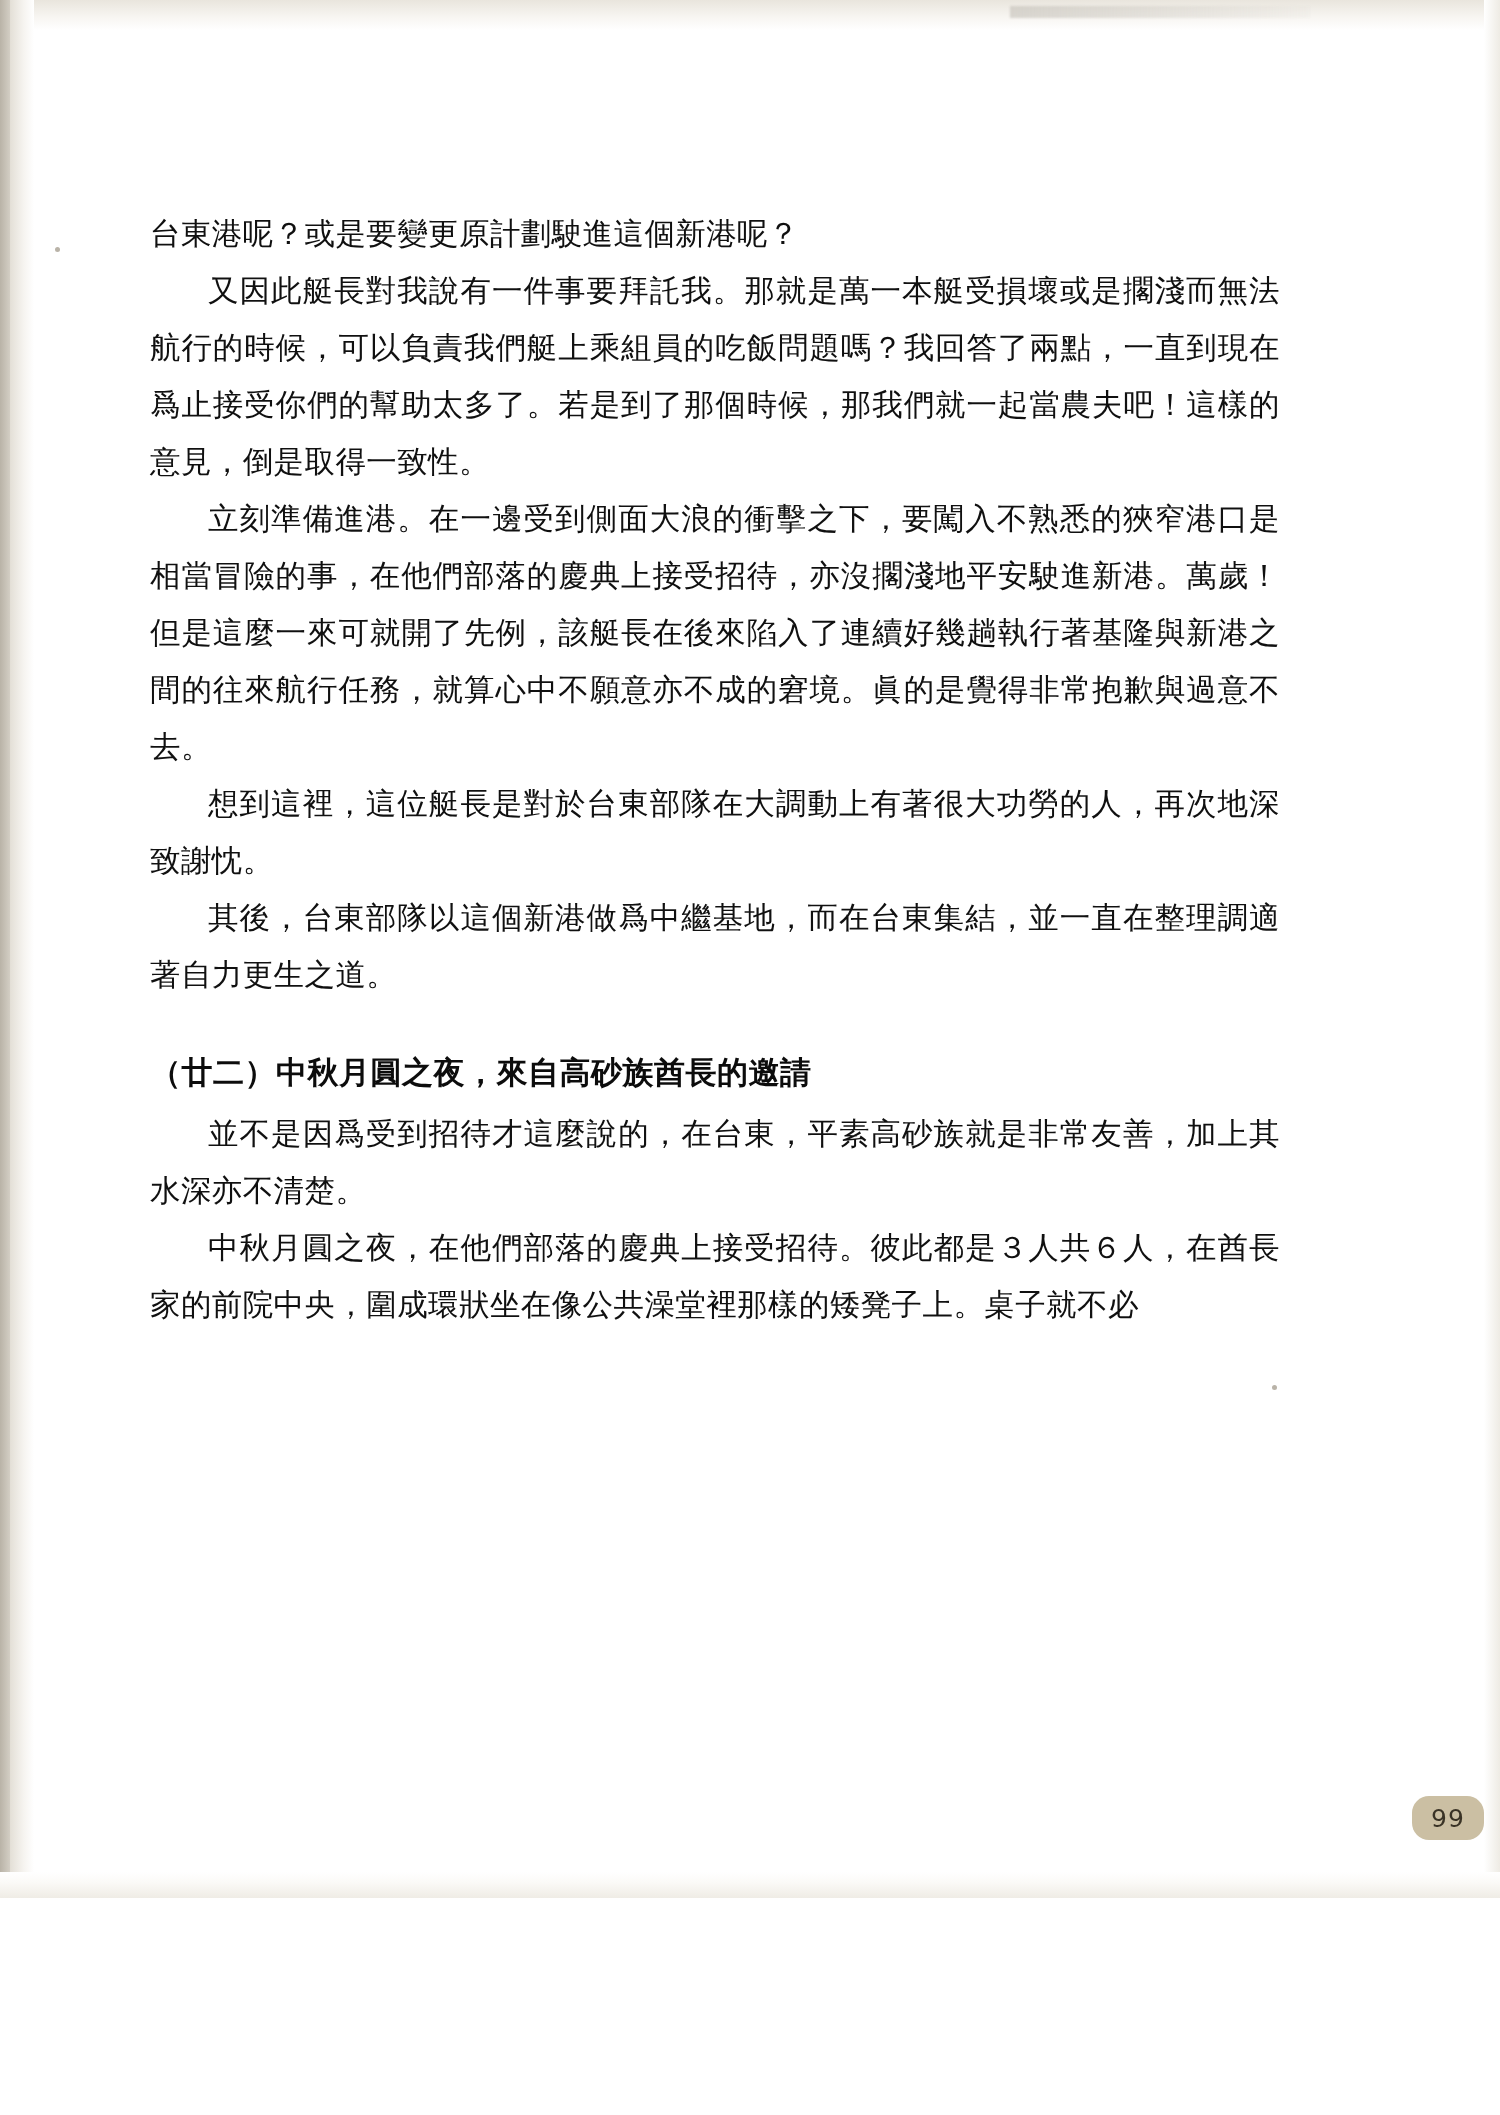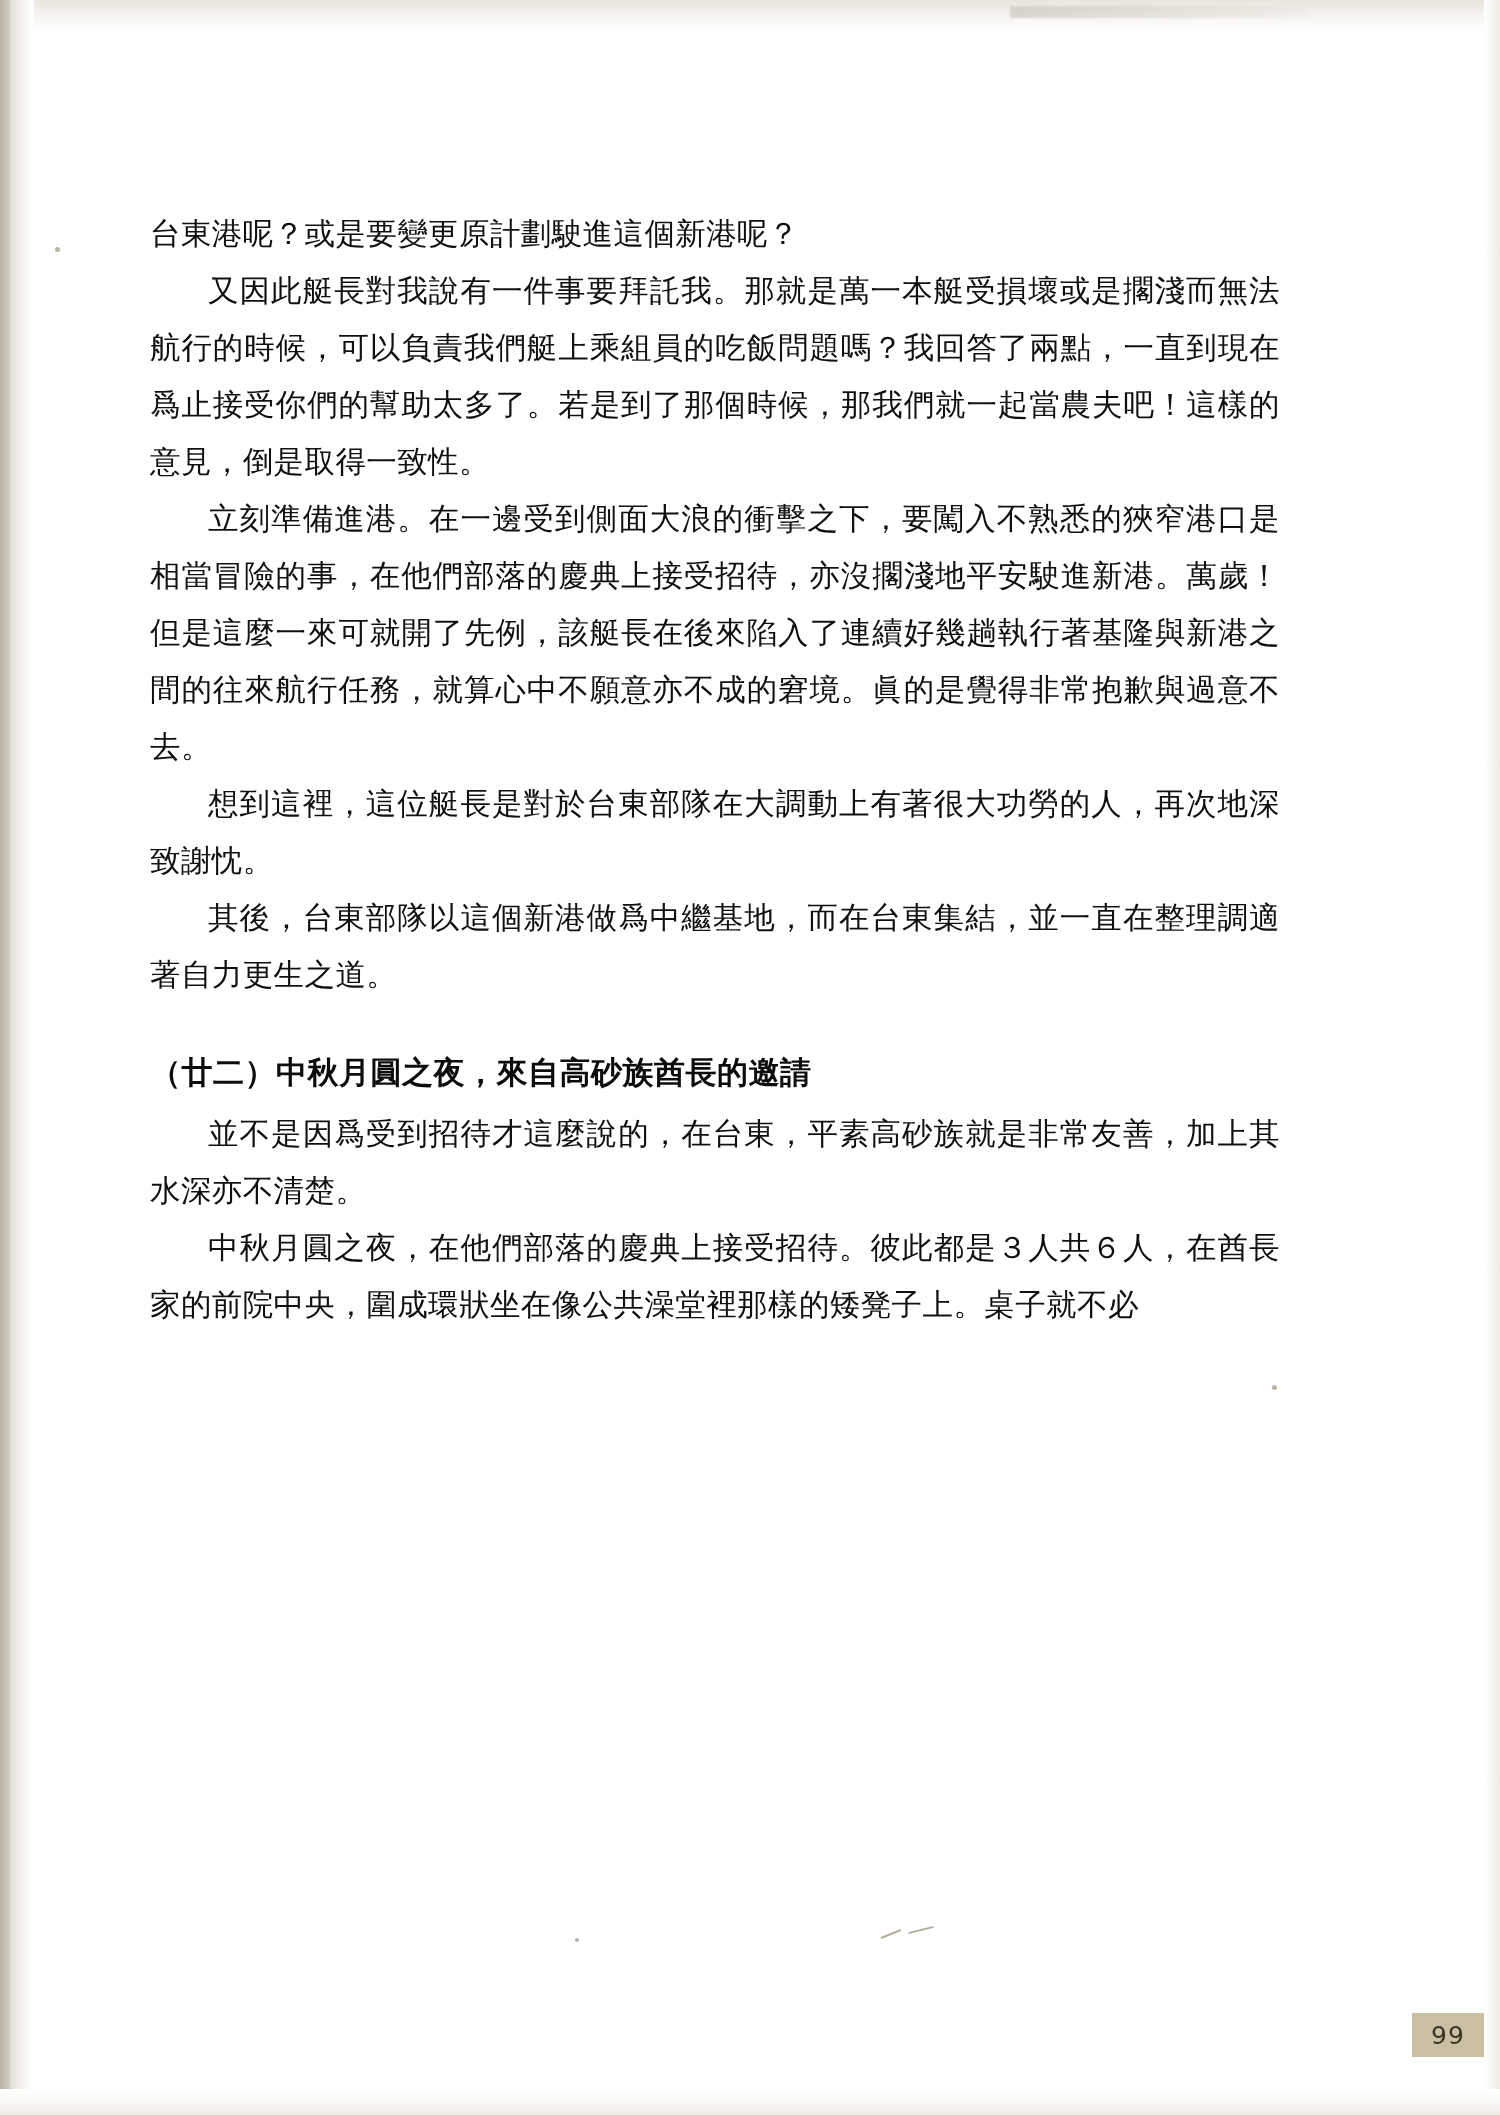--- a/index.html
+++ b/index.html
@@ -3,21 +3,21 @@
 <meta charset="utf-8">
 <style>
   html, body {
     margin: 0;
     padding: 0;
     background: #ffffff;
   }
   .page {
     position: relative;
     width: 1500px;
-    height: 2115px;
+    height: 1898px;
     background: #ffffff;
     overflow: hidden;
     font-family: "DejaVu Serif", "Liberation Serif", serif;
   }
   
   .scan-edge-left {
     position: absolute;
     left: 0;
     top: 0;
     width: 34px;
@@ -96,20 +96,21 @@
   .page-number-box {
     position: absolute;
     right: 16px;
     bottom: 58px;
     width: 72px;
     height: 44px;
     background: #cbbfa3;
     display: flex;
     align-items: center;
     justify-content: center;
+    border-radius: 17px;
   }
   .page-number-box span {
     font-family: "DejaVu Sans", "Liberation Sans", sans-serif;
     font-size: 25px;
     color: #3a3326;
     letter-spacing: 1px;
   }
   .speck {
     position: absolute;
     background: #b9b3a8;

